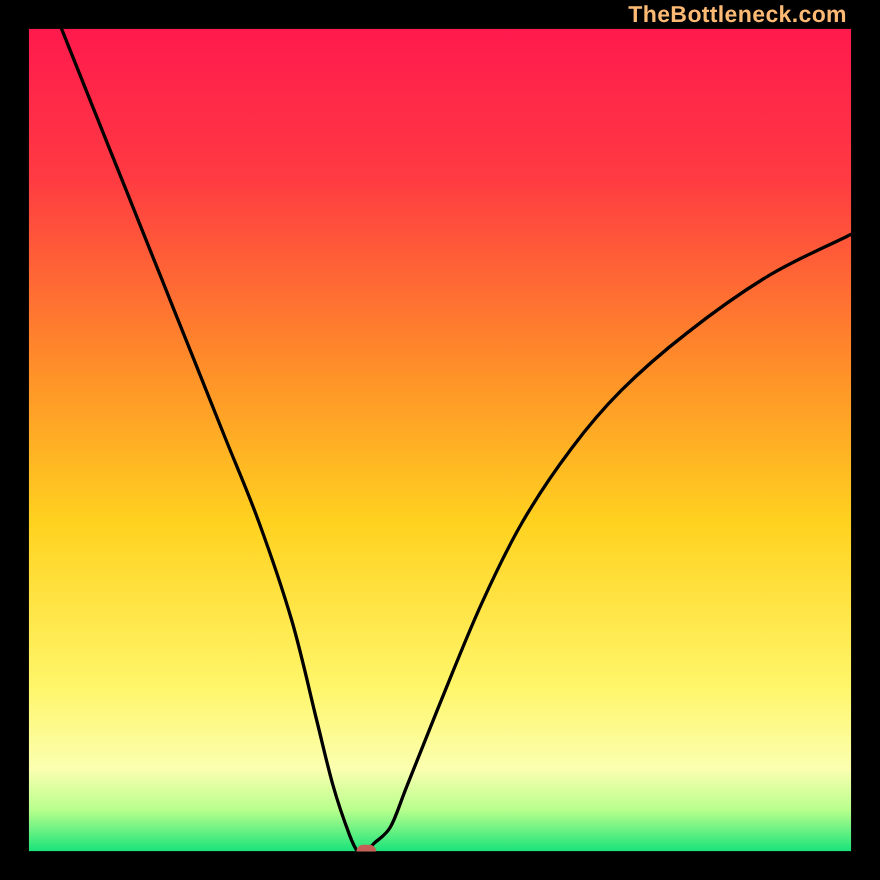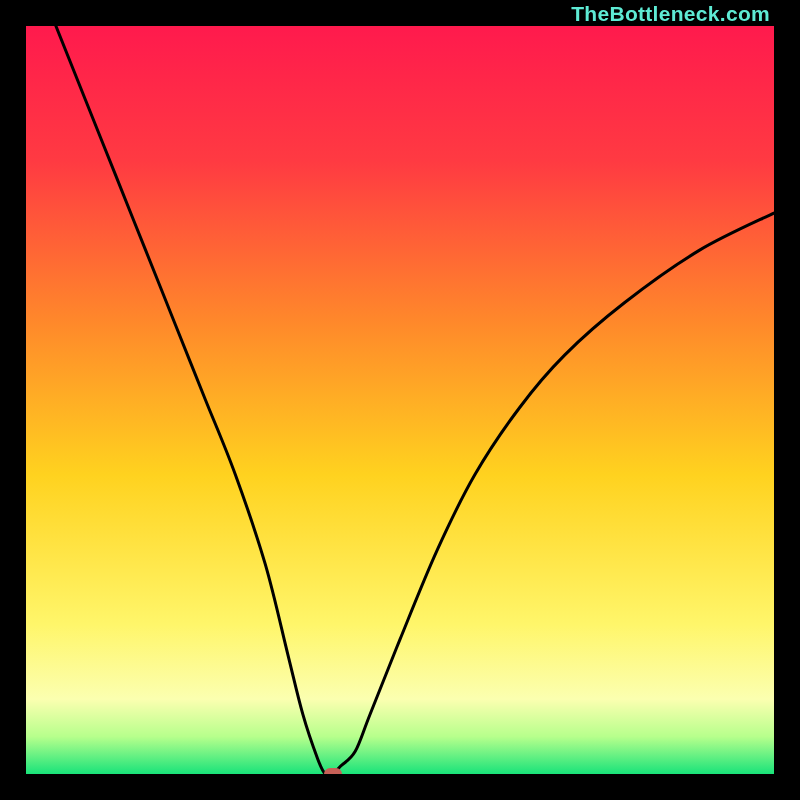--- a/index.html
+++ b/index.html
@@ -26,21 +26,21 @@
   .curve-svg {
     position: absolute;
     inset: 0;
     width: 100%;
     height: 100%;
   }
   .watermark {
     position: absolute;
     top: 2px;
     right: 30px;
-    color: #5eead4;
+    color: #fdba74;
     font-size: 21px;
     font-weight: 600;
     letter-spacing: 0.3px;
   }
   .marker {
     position: absolute;
     width: 18px;
     height: 12px;
     border-radius: 6px;
     background: #c66057;

